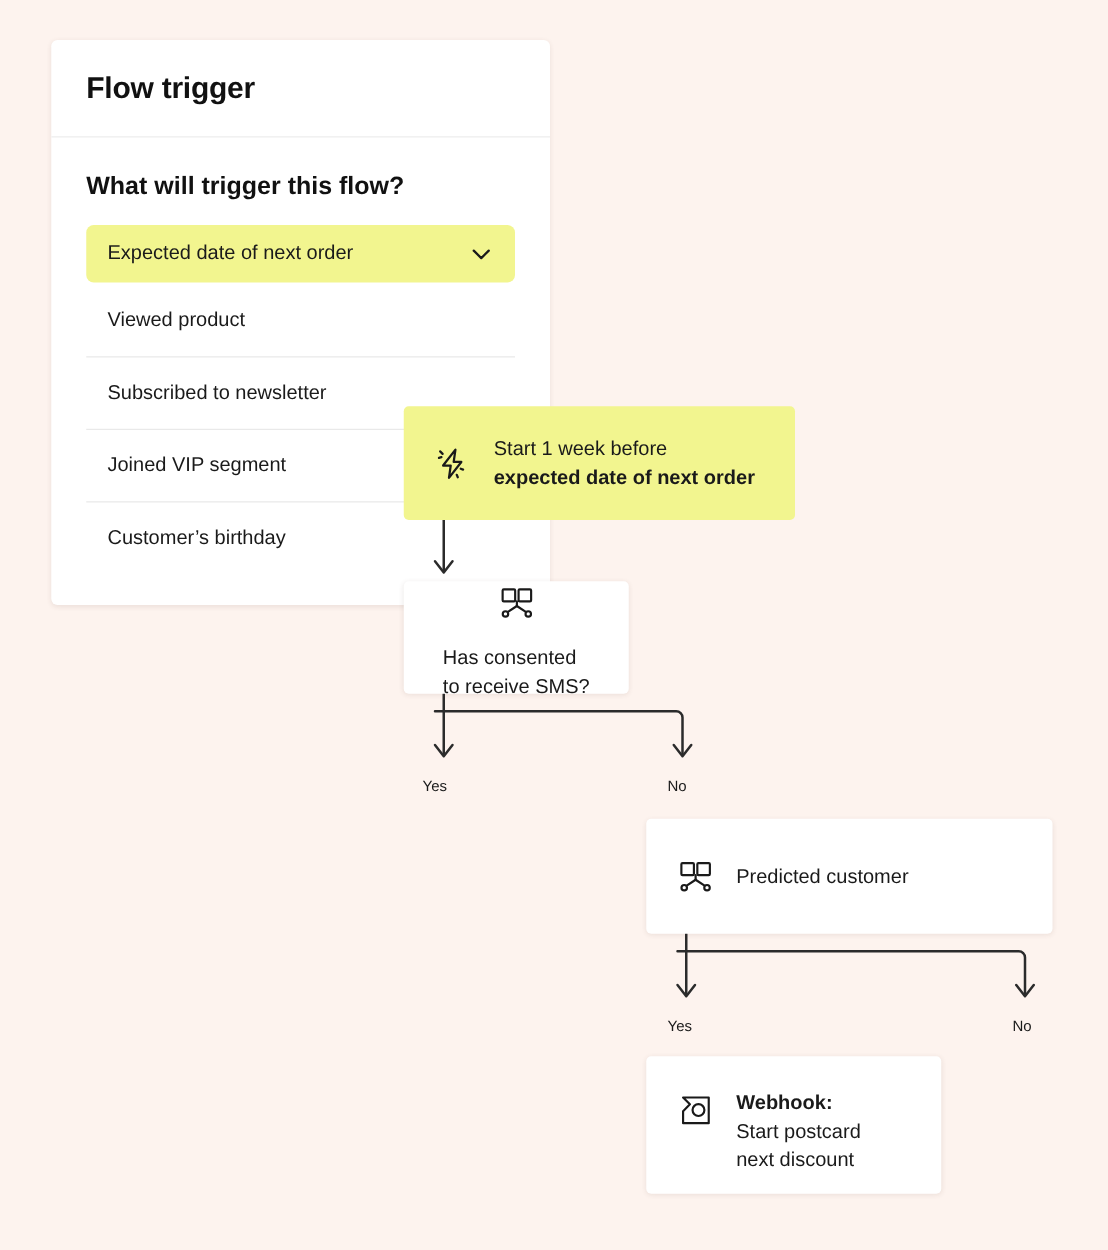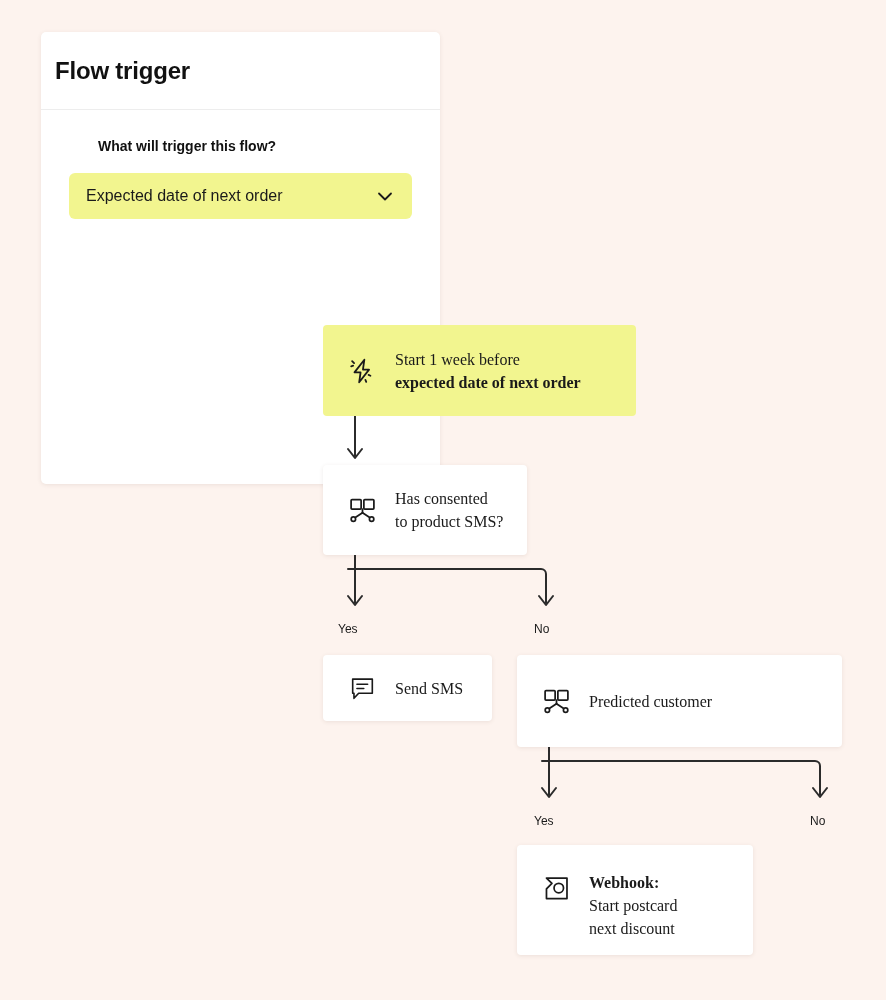--- a/index.html
+++ b/index.html
@@ -29,41 +29,40 @@
     background: #ffffff;
     border-radius: 5px;
     box-shadow: 0 1px 4px rgba(90, 60, 45, 0.10);
     overflow: hidden;
   }
 
   .panel-header {
     height: 78px;
     display: flex;
     align-items: center;
-    padding-left: 14px;
+    padding-left: 28px;
     border-bottom: 1px solid #ededed;
   }
 
   .panel-title {
     font-size: 24px;
     font-weight: bold;
     letter-spacing: -0.2px;
     color: #111111;
   }
 
   .panel-body {
     padding: 28px 28px 0 28px;
   }
 
   .field-label {
-    font-size: 14px;
+    font-size: 20px;
     font-weight: bold;
     color: #111111;
     margin-bottom: 19px;
-    margin-left: 29px;
   }
 
   .select-box {
     background: #f2f58f;
     border-radius: 6px;
     height: 46px;
     display: flex;
     align-items: center;
     justify-content: space-between;
     padding: 0 17px 0 17px;
@@ -98,21 +97,20 @@
   
   .node {
     position: absolute;
     background: #ffffff;
     border-radius: 4px;
     box-shadow: 0 1px 4px rgba(90, 60, 45, 0.10);
     display: flex;
     align-items: center;
     gap: 16px;
     padding: 0 22px;
-    font-family: Liberation Serif, serif;
   }
 
   .node.yellow {
     background: #f2f58f;
     box-shadow: none;
   }
 
   .node-icon {
     flex: 0 0 auto;
     width: 34px;
@@ -124,21 +122,21 @@
 
   .node-text {
     font-size: 16px;
     line-height: 23px;
     color: #1a1a1a;
   }
   .node-text b { font-weight: bold; }
 
   
   #node-trigger  { left: 323px; top: 325px;  width: 313px; height: 91px; }
-  #node-sms-consent { left: 323px; top: 465px; width: 204px; height: 90px; }
+  #node-sms-consent { left: 323px; top: 465px; width: 180px; height: 90px; flex-direction: column; }
   #node-send-sms { left: 323px; top: 655px; width: 169px; height: 66px; }
   #node-clv      { left: 517px; top: 655px; width: 325px; height: 92px; text-align: right; }
   #node-webhook  { left: 517px; top: 845px; width: 236px; height: 110px; align-items: flex-start; padding-top: 26px; }
 
   
   .conn { position: absolute; }
   .conn svg { display: block; overflow: visible; }
 
   .branch-label {
     position: absolute;
@@ -167,20 +165,26 @@
 
       <div class="select-box">
         <span class="select-value">Expected date of next order</span>
         <span class="chevron">
           <svg viewBox="0 0 20 20" width="20" height="20" fill="none" stroke="#1a1a1a" stroke-width="1.8" stroke-linecap="round" stroke-linejoin="round">
             <polyline points="4,7.5 10,13.5 16,7.5"></polyline>
           </svg>
         </span>
       </div>
 
+      <div class="option-list">
+        <div class="option-item">Viewed product</div>
+        <div class="option-item">Subscribed to newsletter</div>
+        <div class="option-item">Joined VIP segment</div>
+        <div class="option-item last">Customer’s birthday</div>
+      </div>
     </div>
   </div>
 
   <div class="conn" style="left:338px; top:416px;">
     <svg width="34" height="50" viewBox="0 0 34 50" fill="none" stroke="#2b2b2b" stroke-width="2" stroke-linecap="round" stroke-linejoin="round">
       <line x1="17" y1="0" x2="17" y2="40"></line>
       <polyline points="10,33 17,42 24,33"></polyline>
     </svg>
   </div>
 
@@ -230,34 +234,24 @@
         <rect x="18.5" y="5" width="11" height="10.5" rx="1"></rect>
         <line x1="17" y1="15.5" x2="17" y2="19.5"></line>
         <path d="M17 19.5 L9.5 24.5"></path>
         <path d="M17 19.5 L24.5 24.5"></path>
         <circle cx="7" cy="26.5" r="2.4"></circle>
         <circle cx="27" cy="26.5" r="2.4"></circle>
       </svg>
     </span>
     <span class="node-text">
       <span>Has consented</span><br>
-      <span>to product SMS?</span>
-    </span>
-  </div>
-
-  <div class="node" id="node-send-sms">
-    <span class="node-icon">
-      <svg viewBox="0 0 34 34" width="29" height="29" fill="none" stroke="#1a1a1a" stroke-width="1.9" stroke-linecap="round" stroke-linejoin="round">
-        <path d="M5.5 6 H28.5 V22.5 H12.5 L7 28.5 V22.5 H5.5 Z"></path>
-        <line x1="10.5" y1="12" x2="23" y2="12"></line>
-        <line x1="10.5" y1="17" x2="18.5" y2="17"></line>
-      </svg>
-    </span>
-    <span class="node-text">Send SMS</span>
-  </div>
+      <span>to receive SMS?</span>
+    </span>
+  </div>
+
 
   <div class="node" id="node-clv">
     <span class="node-icon">
       <svg viewBox="0 0 34 34" width="31" height="31" fill="none" stroke="#1a1a1a" stroke-width="1.9" stroke-linecap="round" stroke-linejoin="round">
         <rect x="4.5" y="5" width="11" height="10.5" rx="1"></rect>
         <rect x="18.5" y="5" width="11" height="10.5" rx="1"></rect>
         <line x1="17" y1="15.5" x2="17" y2="19.5"></line>
         <path d="M17 19.5 L9.5 24.5"></path>
         <path d="M17 19.5 L24.5 24.5"></path>
         <circle cx="7" cy="26.5" r="2.4"></circle>

